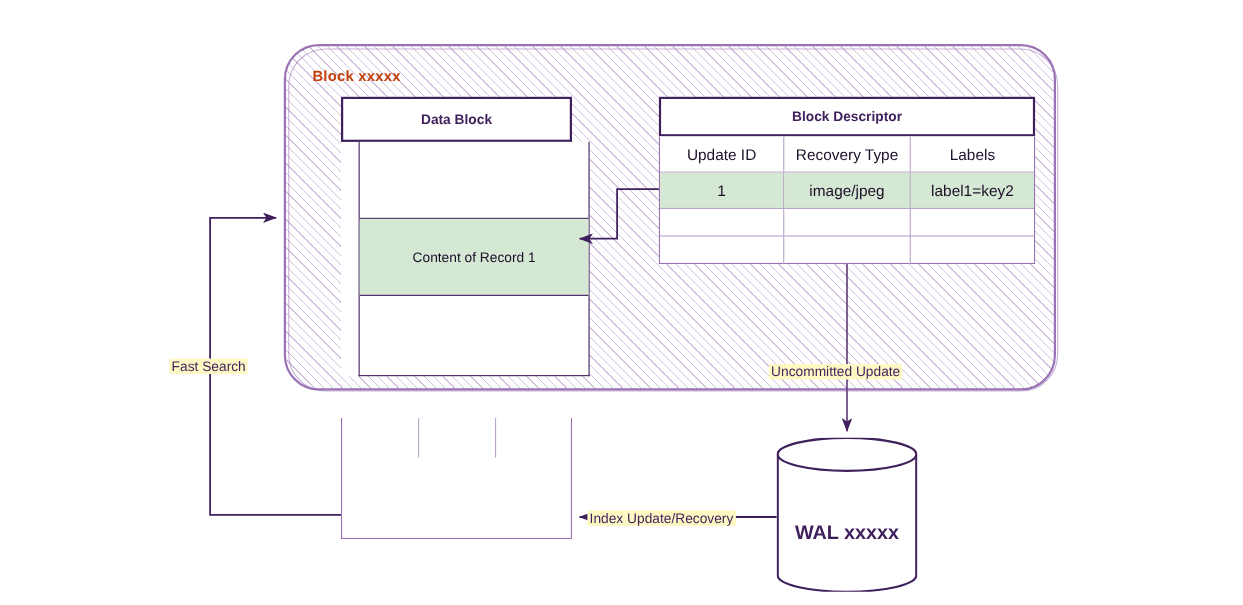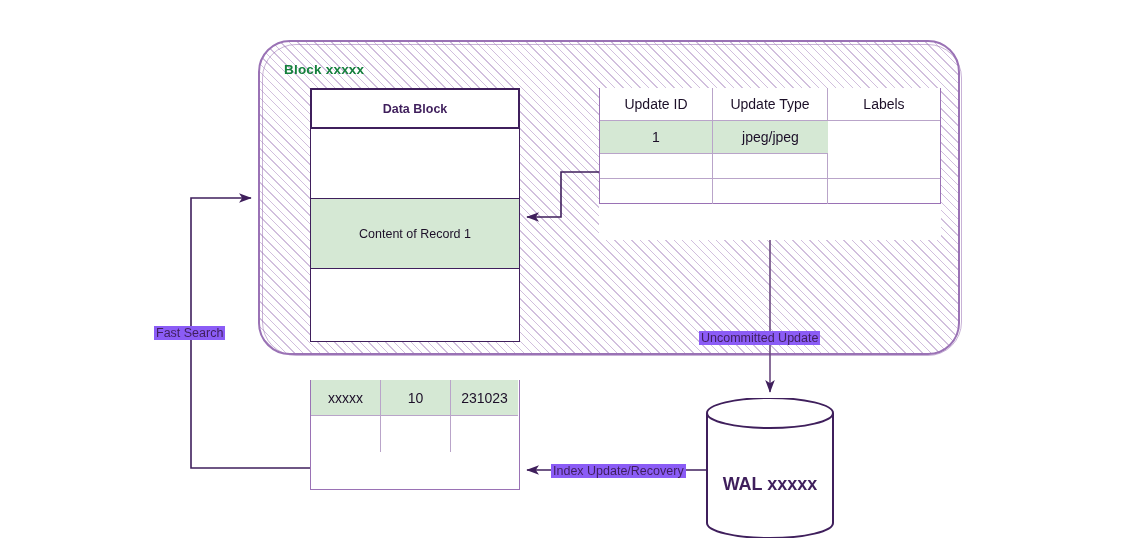--- a/index.html
+++ b/index.html
@@ -45,21 +45,21 @@
     box-sizing: border-box;
     pointer-events: none;
   }
 
   #block-title {
     position: absolute;
     left: 284px;
     top: 62px;
     font-size: 13.5px;
     font-weight: bold;
-    color: #15803d;
+    color: #c2410c;
     letter-spacing: 0.2px;
   }
 
   
   .panel {
     position: absolute;
     background: #ffffff;
     box-sizing: border-box;
   }
   .panel-title {
@@ -99,21 +99,21 @@
     overflow: hidden;
     white-space: nowrap;
   }
   .tcell:last-child { border-right: none; }
   .trow:last-child .tcell { border-bottom: none; }
   .row-green .tcell { background: #d5e8d4; }
 
   
   #data-block { left: 310px; top: 88px; width: 210px; height: 254px; }
   #data-block .panel-title { height: 41px; }
-  #data-block .panel-body { height: 213px; border: 1.5px solid #3f1f5c; border-top: none; }
+  #data-block .panel-body { height: 213px; border: 1.5px solid #3f1f5c; border-top: none; margin-left: 16px; }
   .db-slot {
     height: 70px;
     border-bottom: 1.5px solid #3f1f5c;
     box-sizing: border-box;
     display: flex;
     align-items: center;
     justify-content: center;
     font-size: 12.5px;
     color: #1c0f28;
   }
@@ -164,75 +164,72 @@
     left: 0; top: 0;
     width: 1130px; height: 550px;
     pointer-events: none;
   }
 
   
   .edge-label {
     position: absolute;
     font-size: 12.5px;
     color: #3f1f5c;
-    background: #8b5cf6;
+    background: #fef9c3;
     padding: 0 2px;
     white-space: nowrap;
   }
   #label-fast-search { left: 154px; top: 326px; }
   #label-uncommitted { left: 699px; top: 331px; }
-  #label-index-update { left: 551px; top: 464px; }
+  #label-index-update { left: 534px; top: 464px; }
 </style>
 </head>
 <body>
 
 <div id="block-container"></div>
 <div id="block-container-sketch"></div>
 <div id="block-title">Block xxxxx</div>
 
 <div class="panel" id="data-block">
   <div class="panel-title">Data Block</div>
   <div class="panel-body">
     <div class="db-slot"></div>
     <div class="db-slot green">Content of Record 1</div>
     <div class="db-slot"></div>
   </div>
 </div>
 
 <div class="panel" id="block-descriptor">
+  <div class="panel-title">Block Descriptor</div>
   <div class="panel-body">
     <div class="trow">
       <div class="tcell c0">Update ID</div>
-      <div class="tcell c1">Update Type</div>
+      <div class="tcell c1">Recovery Type</div>
       <div class="tcell c2">Labels</div>
     </div>
     <div class="trow row-green">
       <div class="tcell c0">1</div>
-      <div class="tcell c1">jpeg/jpeg</div>
+      <div class="tcell c1">image/jpeg</div>
+      <div class="tcell c2">label1=key2</div>
     </div>
     <div class="trow r-empty">
       <div class="tcell c0"></div>
       <div class="tcell c1"></div>
       <div class="tcell c2"></div>
     </div>
     <div class="trow r-empty">
       <div class="tcell c0"></div>
       <div class="tcell c1"></div>
       <div class="tcell c2"></div>
     </div>
   </div>
 </div>
 
 <div class="panel" id="block-index">
   <div class="panel-body">
-    <div class="trow row-green">
-      <div class="tcell c0">xxxxx</div>
-      <div class="tcell c1">10</div>
-      <div class="tcell c2">231023</div>
-    </div>
     <div class="trow">
       <div class="tcell c0"></div>
       <div class="tcell c1"></div>
       <div class="tcell c2"></div>
     </div>
   </div>
 </div>
 
 <svg id="wal-cylinder" viewBox="0 0 128 140">
   <path d="M1,15 L1,125 A63,15 0 0 0 127,125 L127,15" fill="#ffffff" stroke="#3f1f5c" stroke-width="2"></path>

